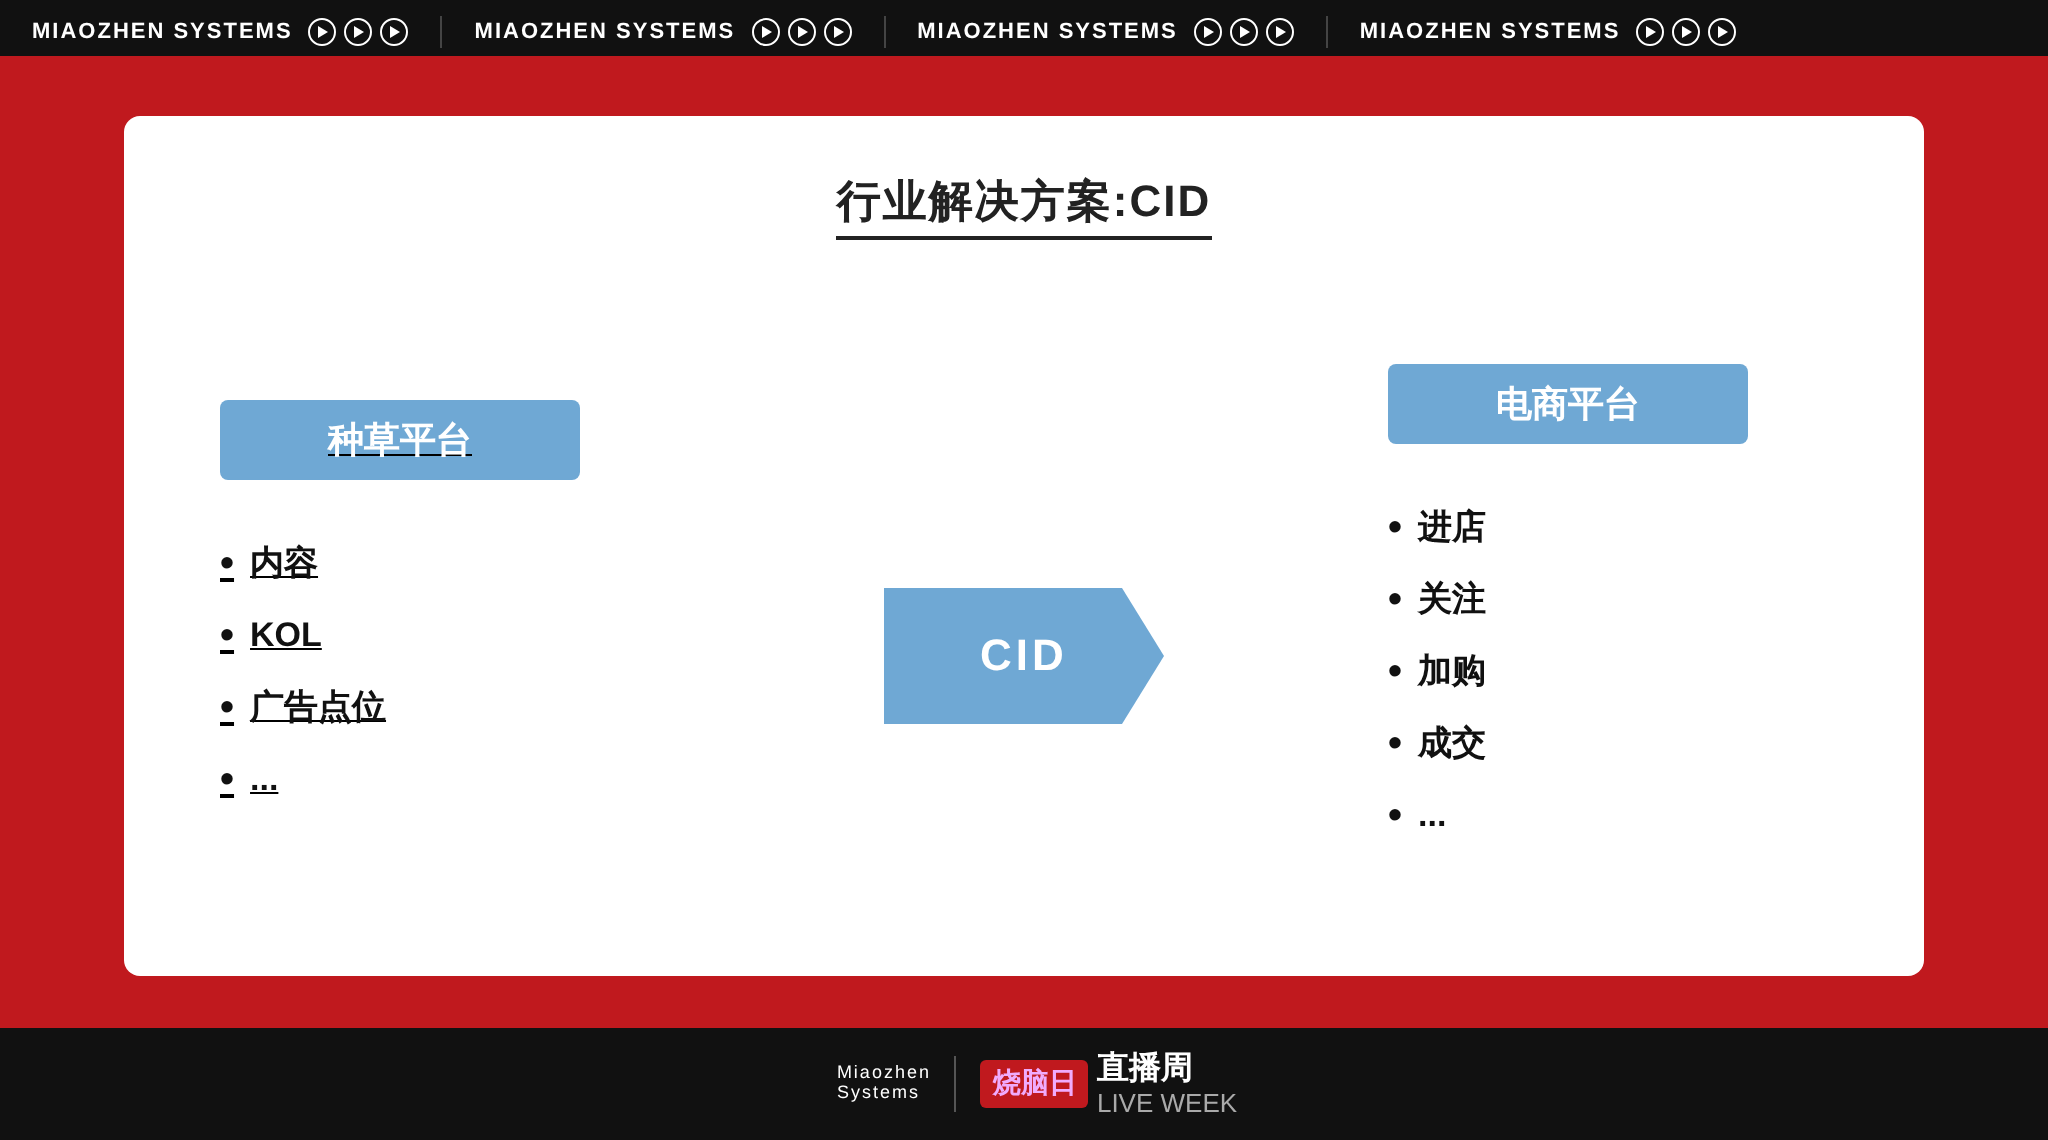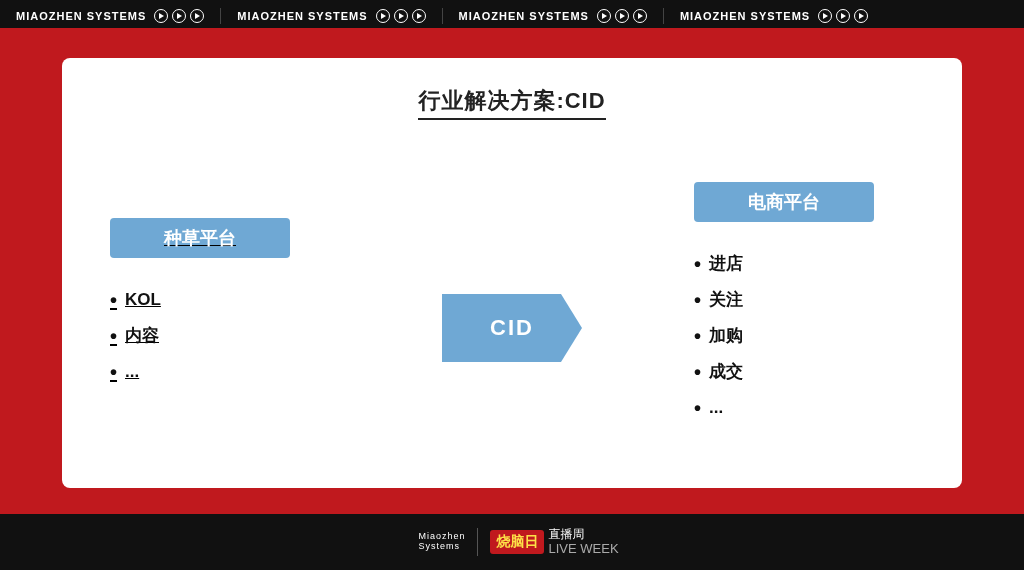--- a/index.html
+++ b/index.html
@@ -235,21 +235,21 @@
       height: 28px;
       background: #555;
     }
     .footer-brand {
       display: flex;
       align-items: center;
       gap: 4px;
     }
     .brand-red {
       background: #c0191e;
-      color: #fde047;
+      color: #f0abfc;
       font-size: 14px;
       font-weight: bold;
       padding: 3px 6px;
       border-radius: 3px;
     }
     .brand-sub {
       color: #aaa;
       font-size: 10px;
       line-height: 1.2;
     }
@@ -337,22 +337,23 @@
 <div class="main-area">
   <div class="card">
 
     <div class="card-title">行业解决方案:CID</div>
 
     <div class="content-row">
 
       <div class="left-col">
         <div class="section-header">种草平台</div>
         <ul class="bullet-list">
+          <li>内容</li>
           <li>KOL</li>
-          <li>内容</li>
+          <li>广告点位</li>
           <li>...</li>
         </ul>
       </div>
 
       <div class="cid-arrow-wrap">
         <div class="cid-arrow">
           <div class="arrow-body">
             <span class="arrow-label">CID</span>
           </div>
         </div>
@@ -379,17 +380,17 @@
       <span>Miaozhen</span>
       <span>Systems</span>
     </div>
   </div>
   <div class="footer-divider"></div>
   <div class="footer-brand">
     <div class="brand-red">
       <span>烧脑日</span>
     </div>
     <div class="brand-sub">
-      <span style="display:block;color:white;font-size:12px;font-weight:normal;">直播周</span>
+      <span style="display:block;color:white;font-size:16px;font-weight:bold;">直播周</span>
       <span style="display:block;color:#aaa;font-size:13px;">LIVE WEEK</span>
     </div>
   </div>
 </div>
 
 </body></html>

